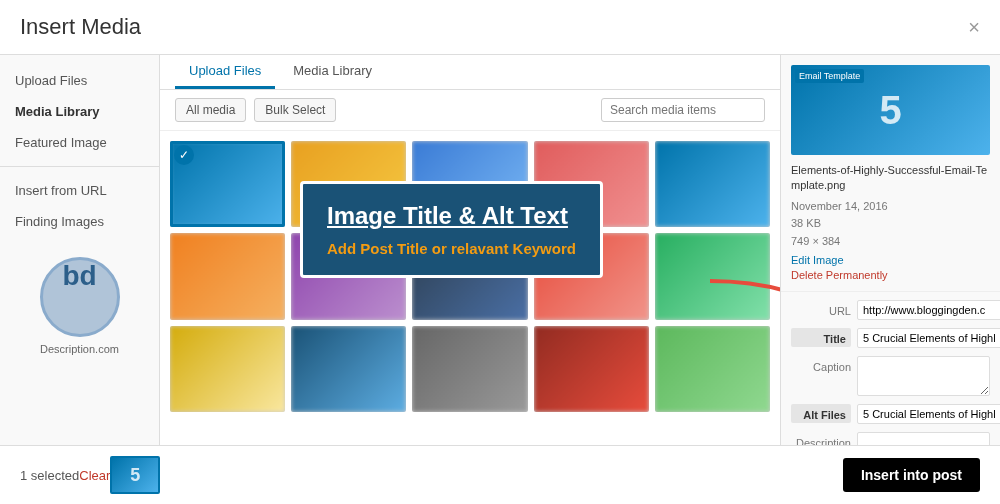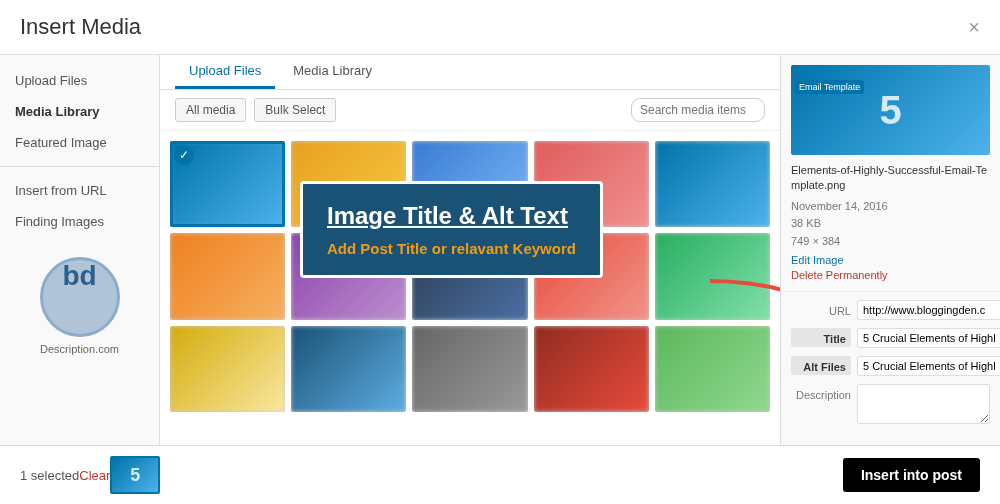--- a/index.html
+++ b/index.html
@@ -136,23 +136,23 @@
       background: #f7f7f7;
       border: 1px solid #ccc;
       border-radius: 3px;
       cursor: pointer;
       color: #555;
     }
     .toolbar-search {
       margin-left: auto;
       padding: 4px 8px;
       border: 1px solid #ccc;
-      border-radius: 9px;
+      border-radius: 3px;
       font-size: 12px;
-      width: 134px;
+      width: 164px;
     }
 
     
     .media-grid-wrapper {
       flex: 1;
       overflow-y: auto;
       padding: 10px;
       position: relative;
     }
     .media-grid {
@@ -226,21 +226,20 @@
     }
     .preview-badge {
       position: absolute;
       top: 4px;
       left: 4px;
       background: #0073aa;
       color: #fff;
       font-size: 9px;
       padding: 2px 4px;
       border-radius: 2px;
-      margin-top: 11px;
     }
     .preview-number {
       font-size: 40px;
       font-weight: bold;
       color: rgba(255,255,255,0.8);
     }
     .attachment-filename {
       font-size: 11px;
       color: #333;
       word-break: break-all;
@@ -541,20 +540,24 @@
         <div class="field-row">
           <span class="field-label">URL</span>
           <input class="field-input" type="text" value="http://www.bloggingden.c" style="">
         </div>
 
         <div class="field-row">
           <span class="field-label-highlight">Title</span>
           <input class="field-input" type="text" value="5 Crucial Elements of Highl" style="">
         </div>
 
+        <div class="field-row">
+          <span class="field-label">Caption</span>
+          <textarea class="field-textarea" style=""></textarea>
+        </div>
 
         <div class="field-row">
           <span class="field-label-highlight">Alt Files</span>
           <input class="field-input" type="text" value="5 Crucial Elements of Highl" style="">
         </div>
 
         <div class="field-row">
           <span class="field-label">Description</span>
           <textarea class="field-textarea" style=""></textarea>
         </div>

